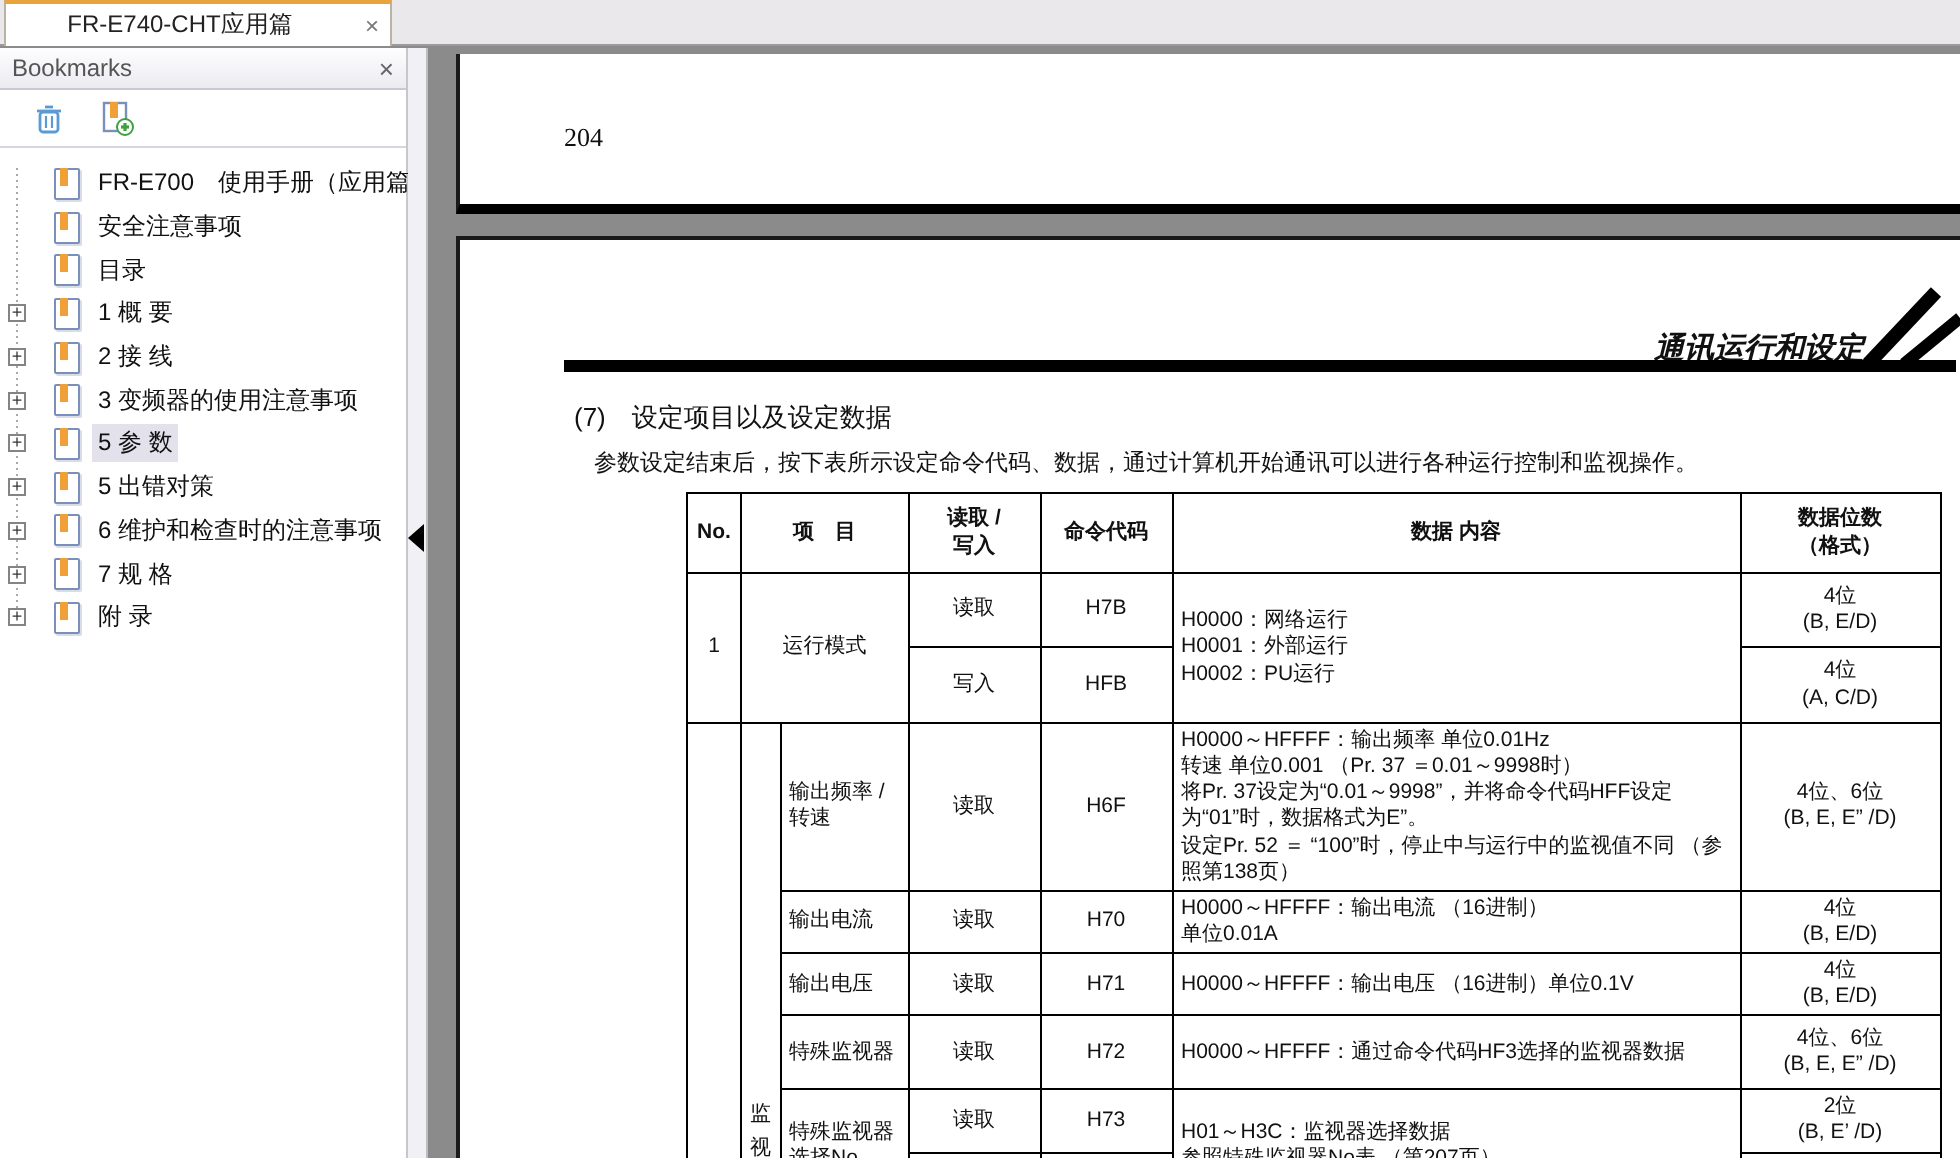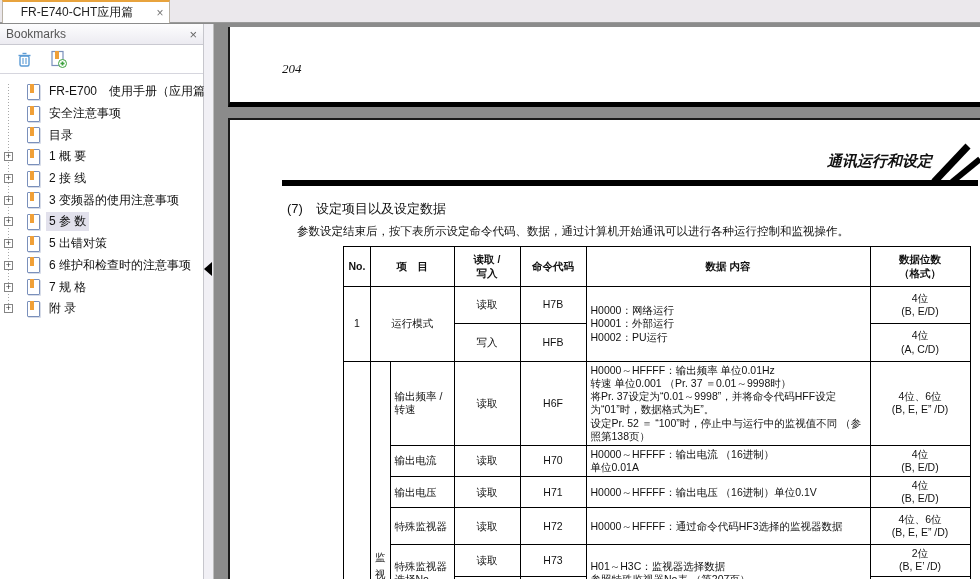--- a/index.html
+++ b/index.html
@@ -1,20 +1,20 @@
 <!DOCTYPE html>
 <html><head>
 <meta charset="utf-8">
 <style>
   * { box-sizing: border-box; margin: 0; padding: 0; }
   html,body { width:980px; height:579px; overflow:hidden; font-family:"Liberation Sans",sans-serif; background:#8b8b8b; }
 
   
   .tabbar { position:absolute; left:0; top:0; width:980px; height:23px; background:#ebe8ec; border-bottom:1px solid #9a9a9a; }
-  .tab { position:absolute; left:2px; top:0; width:168px; height:23px; background:#ffffff;
+  .tab { position:absolute; left:2px; top:0; width:194px; height:23px; background:#ffffff;
          border:1px solid #b9b2a6; border-top:2px solid #e8a33d; border-bottom:none;
          display:flex; align-items:center; font-size:12px; color:#222; }
   .tab-title { flex:1; text-align:center; white-space:nowrap; overflow:hidden; }
   .tab-close { width:18px; text-align:center; color:#777; font-size:12px; cursor:default; }
 
   
   .panel { position:absolute; left:0; top:24px; width:204px; height:555px; background:#ffffff; border-right:1px solid #c6c6cc; }
   .panel-header { height:21px; background:linear-gradient(#fdfdfe,#ecebf1); border-bottom:1px solid #c9c9d1;
                   display:flex; align-items:center; font-size:12px; color:#555; padding:0 6px;gap:19px; }
   .panel-header .ph-title { flex:1; }
@@ -37,24 +37,24 @@
 
   
   .splitter { position:absolute; left:204px; top:24px; width:10px; height:555px; background:#f1f0f5; border-right:1px solid #bdbdbd; }
   .collapse-arrow { position:absolute; left:0px; top:238px; width:0; height:0;
       border-right:8px solid #000; border-top:7px solid transparent; border-bottom:7px solid transparent; }
 
   
   .canvas { position:absolute; left:214px; top:24px; width:766px; height:555px; background:#8b8b8b; overflow:hidden; }
   .pdf-page { position:absolute; left:14px; width:800px; background:#ffffff; }
   .page-prev { top:3px; height:80px; border-left:2px solid #1a1a1a; border-bottom:5px solid #000; }
-  .page-num { position:absolute; left:52px; top:34px; font-family:"Liberation Serif",serif; font-style:italic; font-size:13px; color:#111; }
+  .page-num { position:absolute; left:52px; top:34px; font-family:"Liberation Serif",serif; font-size:13px; color:#111; }
   .page-cur { top:94px; height:461px; border-left:2px solid #1a1a1a; border-top:2px solid #1a1a1a; overflow:hidden; }
 
-  .chapter-title { position:absolute; left:52px; top:32px; width:650px; text-align:right;
+  .chapter-title { position:absolute; left:52px; top:45px; width:650px; text-align:right;
       font-size:15px; font-weight:bold; font-style:italic; color:#111; }
   .chapter-rule { position:absolute; left:52px; top:60px; width:696px; height:6px; background:#000; }
   .chapter-flag { position:absolute; left:698px; top:20px; }
 
   .section-heading { position:absolute; left:57px; top:80px; font-size:13px; font-weight:normal; color:#111; }
   .intro-text { position:absolute; left:67px; top:104px; width:690px; font-size:11.5px; color:#111; }
 
   .doc-table { position:absolute; left:113px; top:126px; border-collapse:collapse; table-layout:fixed;
       font-size:10.5px; line-height:1.25; color:#111; }
   .doc-table th, .doc-table td { border:1px solid #000; padding:2px 4px; white-space:pre-line; vertical-align:middle; }

